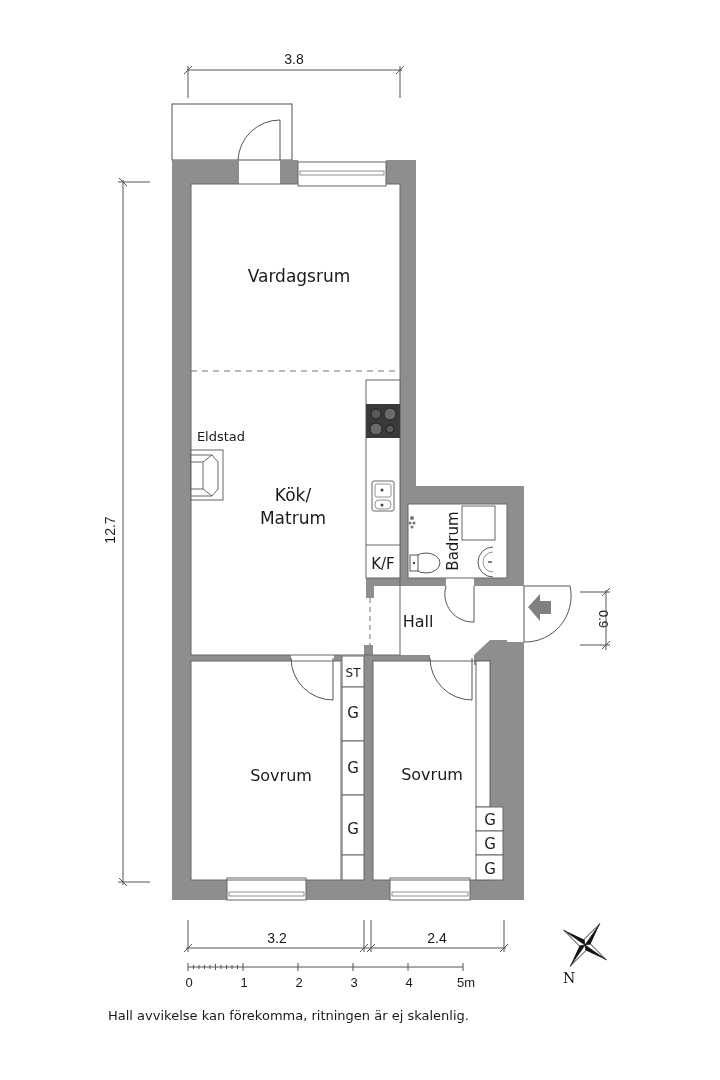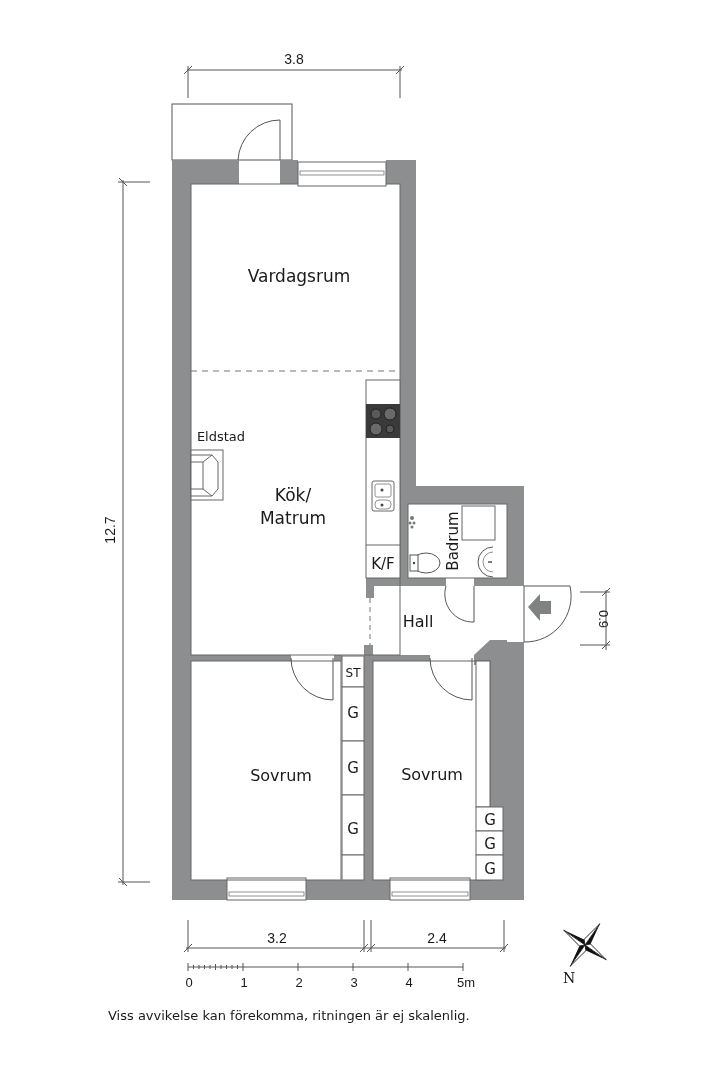--- a/index.html
+++ b/index.html
@@ -240,13 +240,13 @@
     <polygon points="26,0 4,4 0,0" fill="#111"></polygon>
     <polygon points="26,0 4,-4 0,0" fill="#fff" stroke="#111" stroke-width="0.8"></polygon>
     <polygon points="0,0 12,-12 3,-3" fill="#111"></polygon>
     <polygon points="0,0 -12,12 -3,3" fill="#111"></polygon>
     <polygon points="0,0 12,12 3,3" fill="#111"></polygon>
     <polygon points="0,0 -12,-12 -3,-3" fill="#111"></polygon>
   </g>
   <text x="569" y="983" font-size="14" text-anchor="middle" font-family="'DejaVu Serif', serif" fill="#111">N</text>
 </svg>
 
-<div class="disclaimer">Viss avvikelse kan förekomma, ritningen är ej skalenlig.</div>
+<div class="disclaimer">Hall avvikelse kan förekomma, ritningen är ej skalenlig.</div>
 
 </body></html>

